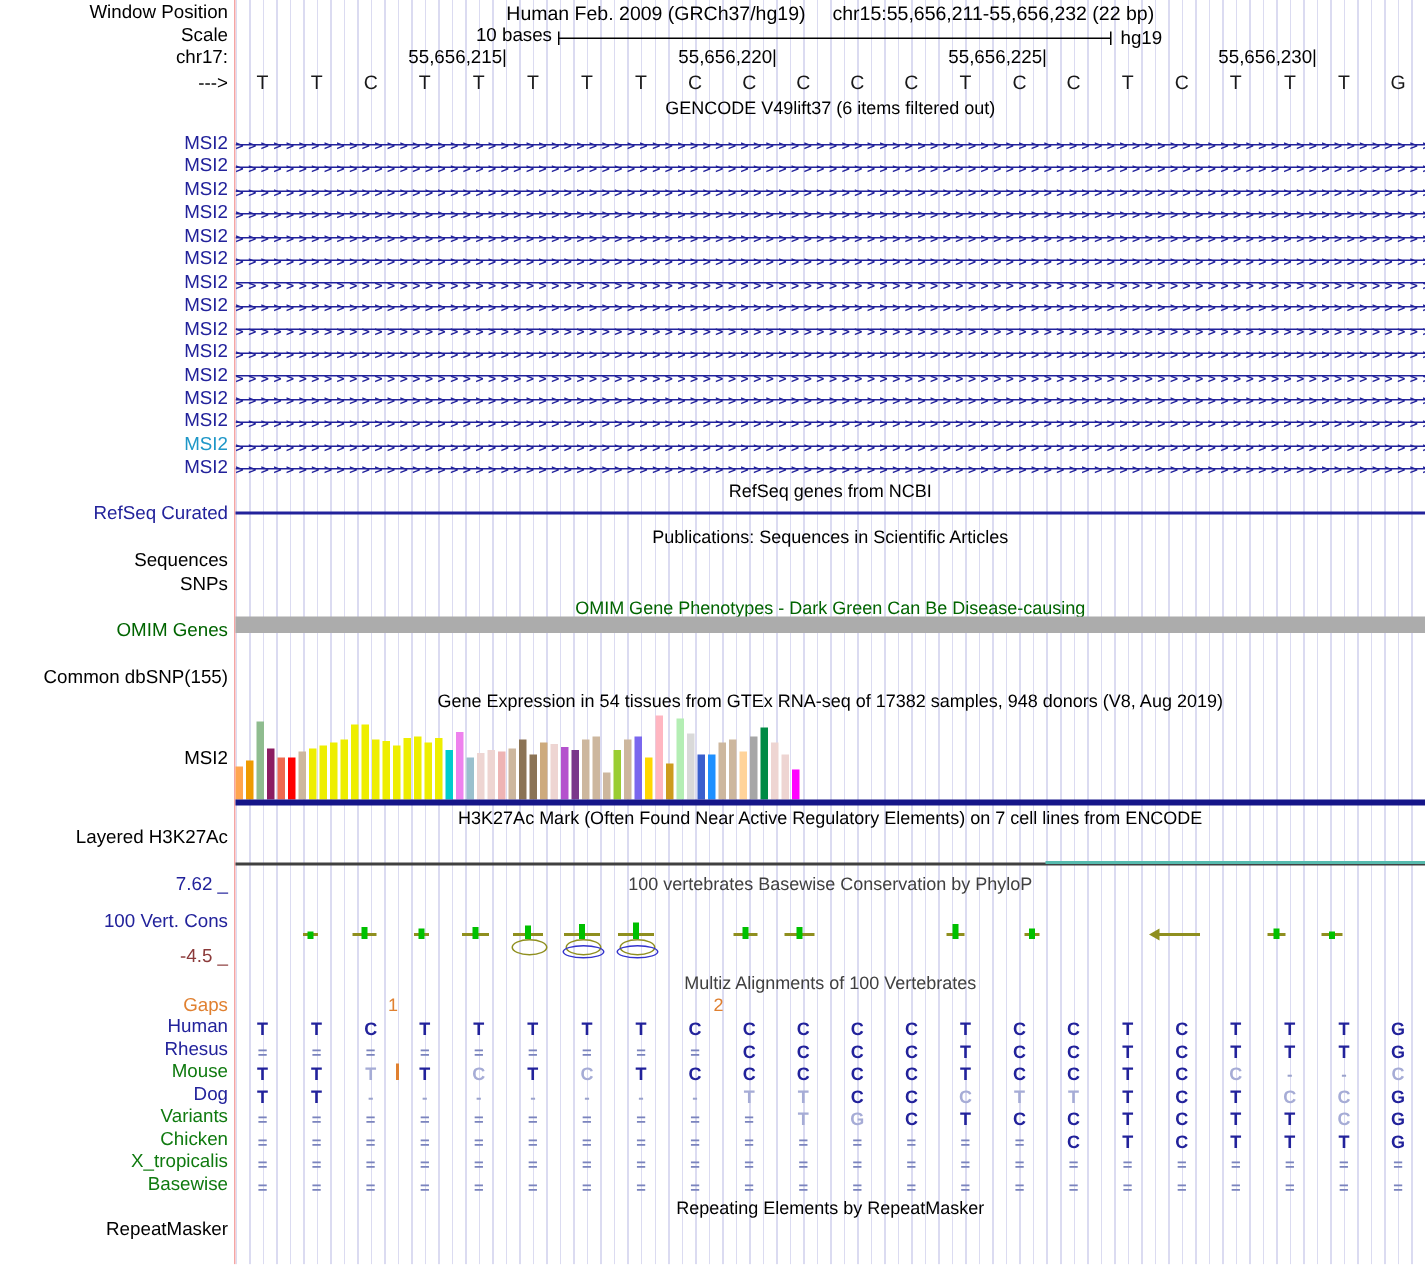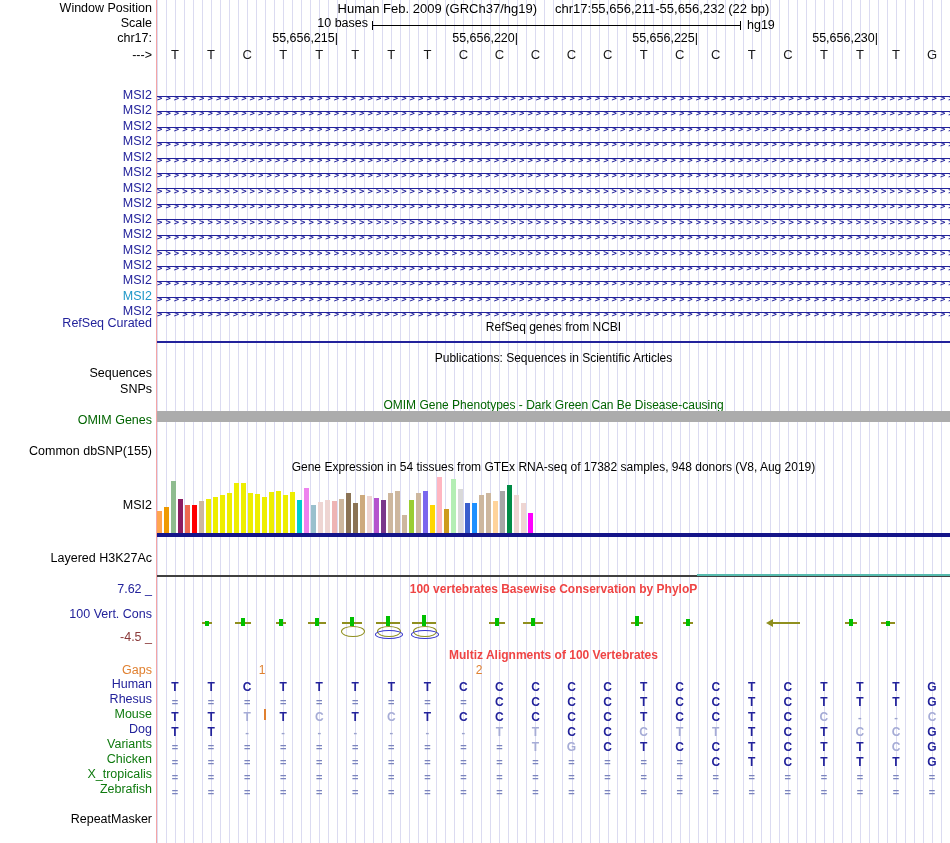--- a/index.html
+++ b/index.html
@@ -6,21 +6,21 @@
   #root{position:relative;width:950px;height:843px;background:#fff;overflow:hidden;}
   .grid{position:absolute;left:157px;top:0;width:793px;height:843px;
         background:repeating-linear-gradient(to right,#DBDBF1 0,#DBDBF1 1px,transparent 1px,transparent 9.011px);}
   .guideline{position:absolute;left:156px;top:0;width:1px;height:843px;background:#F4A5A5;}
   .lbl{position:absolute;right:798px;white-space:nowrap;font-size:12.5px;color:#000;line-height:14px;}
   .title{position:absolute;left:157px;width:793px;text-align:center;font-size:12px;color:#000;line-height:13px;}
   .navy{color:#22229B;}
   .tealrow{color:#1E97C8;}
   .orange{color:#E08030;}
   .omimgreen{color:#006400;}
-  .titleblue{color:#ef4444;font-weight:bold;}
+  .titleblue{color:#404040;}
   .minred{color:#8B3A3A;}
   .hdr{position:absolute;left:157px;width:793px;top:1px;text-align:center;font-size:13px;color:#000;}
   .hdr span{margin:0 9px;}
   .seqrow{position:absolute;left:157px;width:793px;display:flex;}
   .seqrow .cell{flex:1;text-align:center;position:relative;}
   .basecell{font-size:13px;color:#1a1a1a;line-height:14px;}
   .al-n{color:#22229B;font-weight:bold;font-size:12px;line-height:15px;}
   .al-d{color:#A6ACD6;font-weight:bold;font-size:12px;line-height:15px;}
   .al-e{color:#7B84BE;font-weight:bold;font-size:11px;line-height:15px;}
   .al-g{color:#9AA2CC;font-weight:bold;font-size:11px;line-height:15px;}
@@ -32,21 +32,21 @@
 </style>
 </head>
 <body>
 
 <div id="root">
   <div class="grid"></div>
   <div class="guideline"></div>
 
   <div class="lbl" style="top:1px">Window Position</div>
   <div class="hdr">
-    <span>Human Feb. 2009 (GRCh37/hg19)</span><span>chr17:55,656,211-55,656,232 (22 bp)</span>
+    <span>Human Feb. 2009 (GRCh37/hg19)</span><span>chr15:55,656,211-55,656,232 (22 bp)</span>
   </div>
 
   <div class="lbl" style="top:16px">Scale</div>
   <div style="position:absolute;right:582px;top:16px;font-size:12.5px;white-space:nowrap;">10 bases</div>
   <div class="scale-line" style="left:372px;top:25px;width:368px;height:1px;"></div>
   <div class="scale-line" style="left:372px;top:21px;width:1px;height:9px;"></div>
   <div class="scale-line" style="left:740px;top:21px;width:1px;height:9px;"></div>
   <div style="position:absolute;left:747px;top:18px;font-size:12.5px;">hg19</div>
 
   <div class="lbl" style="top:31px">chr17:</div>
@@ -76,20 +76,21 @@
       <div class="cell basecell" style="">C</div>
       <div class="cell basecell" style="">C</div>
       <div class="cell basecell" style="">T</div>
       <div class="cell basecell" style="">C</div>
       <div class="cell basecell" style="">T</div>
       <div class="cell basecell" style="">T</div>
       <div class="cell basecell" style="">T</div>
       <div class="cell basecell" style="">G</div>
     </div>
 
+  <div class="title" style="top:66px">GENCODE V49lift37 (6 items filtered out)</div>
   <div id="gencode-rows">
       <div style="position: absolute; right: 798px; top: 88px; height: 15.45px; line-height: 15.45px; font-size: 12.5px; white-space: nowrap; color: rgb(34, 34, 155);">MSI2</div>
       <div class="msirow" style="top: 88px; height: 15.45px; line-height: 15.45px;"><span class="chev">&gt;&gt;&gt;&gt;&gt;&gt;&gt;&gt;&gt;&gt;&gt;&gt;&gt;&gt;&gt;&gt;&gt;&gt;&gt;&gt;&gt;&gt;&gt;&gt;&gt;&gt;&gt;&gt;&gt;&gt;&gt;&gt;&gt;&gt;&gt;&gt;&gt;&gt;&gt;&gt;&gt;&gt;&gt;&gt;&gt;&gt;&gt;&gt;&gt;&gt;&gt;&gt;&gt;&gt;&gt;&gt;&gt;&gt;&gt;&gt;&gt;&gt;&gt;&gt;&gt;&gt;&gt;&gt;&gt;&gt;&gt;&gt;&gt;&gt;&gt;&gt;&gt;&gt;&gt;&gt;&gt;&gt;&gt;&gt;&gt;&gt;&gt;&gt;&gt;&gt;&gt;&gt;&gt;&gt;&gt;&gt;&gt;&gt;&gt;&gt;</span></div>
       <div style="position: absolute; right: 798px; top: 103.45px; height: 15.45px; line-height: 15.45px; font-size: 12.5px; white-space: nowrap; color: rgb(34, 34, 155);">MSI2</div>
       <div class="msirow" style="top: 103.45px; height: 15.45px; line-height: 15.45px;"><span class="chev">&gt;&gt;&gt;&gt;&gt;&gt;&gt;&gt;&gt;&gt;&gt;&gt;&gt;&gt;&gt;&gt;&gt;&gt;&gt;&gt;&gt;&gt;&gt;&gt;&gt;&gt;&gt;&gt;&gt;&gt;&gt;&gt;&gt;&gt;&gt;&gt;&gt;&gt;&gt;&gt;&gt;&gt;&gt;&gt;&gt;&gt;&gt;&gt;&gt;&gt;&gt;&gt;&gt;&gt;&gt;&gt;&gt;&gt;&gt;&gt;&gt;&gt;&gt;&gt;&gt;&gt;&gt;&gt;&gt;&gt;&gt;&gt;&gt;&gt;&gt;&gt;&gt;&gt;&gt;&gt;&gt;&gt;&gt;&gt;&gt;&gt;&gt;&gt;&gt;&gt;&gt;&gt;&gt;&gt;&gt;&gt;&gt;&gt;&gt;&gt;</span></div>
       <div style="position: absolute; right: 798px; top: 118.9px; height: 15.45px; line-height: 15.45px; font-size: 12.5px; white-space: nowrap; color: rgb(34, 34, 155);">MSI2</div>
       <div class="msirow" style="top: 118.9px; height: 15.45px; line-height: 15.45px;"><span class="chev">&gt;&gt;&gt;&gt;&gt;&gt;&gt;&gt;&gt;&gt;&gt;&gt;&gt;&gt;&gt;&gt;&gt;&gt;&gt;&gt;&gt;&gt;&gt;&gt;&gt;&gt;&gt;&gt;&gt;&gt;&gt;&gt;&gt;&gt;&gt;&gt;&gt;&gt;&gt;&gt;&gt;&gt;&gt;&gt;&gt;&gt;&gt;&gt;&gt;&gt;&gt;&gt;&gt;&gt;&gt;&gt;&gt;&gt;&gt;&gt;&gt;&gt;&gt;&gt;&gt;&gt;&gt;&gt;&gt;&gt;&gt;&gt;&gt;&gt;&gt;&gt;&gt;&gt;&gt;&gt;&gt;&gt;&gt;&gt;&gt;&gt;&gt;&gt;&gt;&gt;&gt;&gt;&gt;&gt;&gt;&gt;&gt;&gt;&gt;&gt;</span></div>
       <div style="position: absolute; right: 798px; top: 134.35px; height: 15.45px; line-height: 15.45px; font-size: 12.5px; white-space: nowrap; color: rgb(34, 34, 155);">MSI2</div>
       <div class="msirow" style="top: 134.35px; height: 15.45px; line-height: 15.45px;"><span class="chev">&gt;&gt;&gt;&gt;&gt;&gt;&gt;&gt;&gt;&gt;&gt;&gt;&gt;&gt;&gt;&gt;&gt;&gt;&gt;&gt;&gt;&gt;&gt;&gt;&gt;&gt;&gt;&gt;&gt;&gt;&gt;&gt;&gt;&gt;&gt;&gt;&gt;&gt;&gt;&gt;&gt;&gt;&gt;&gt;&gt;&gt;&gt;&gt;&gt;&gt;&gt;&gt;&gt;&gt;&gt;&gt;&gt;&gt;&gt;&gt;&gt;&gt;&gt;&gt;&gt;&gt;&gt;&gt;&gt;&gt;&gt;&gt;&gt;&gt;&gt;&gt;&gt;&gt;&gt;&gt;&gt;&gt;&gt;&gt;&gt;&gt;&gt;&gt;&gt;&gt;&gt;&gt;&gt;&gt;&gt;&gt;&gt;&gt;&gt;&gt;</span></div>
       <div style="position: absolute; right: 798px; top: 149.8px; height: 15.45px; line-height: 15.45px; font-size: 12.5px; white-space: nowrap; color: rgb(34, 34, 155);">MSI2</div>
@@ -110,21 +111,21 @@
       <div class="msirow" style="top: 257.95px; height: 15.45px; line-height: 15.45px;"><span class="chev">&gt;&gt;&gt;&gt;&gt;&gt;&gt;&gt;&gt;&gt;&gt;&gt;&gt;&gt;&gt;&gt;&gt;&gt;&gt;&gt;&gt;&gt;&gt;&gt;&gt;&gt;&gt;&gt;&gt;&gt;&gt;&gt;&gt;&gt;&gt;&gt;&gt;&gt;&gt;&gt;&gt;&gt;&gt;&gt;&gt;&gt;&gt;&gt;&gt;&gt;&gt;&gt;&gt;&gt;&gt;&gt;&gt;&gt;&gt;&gt;&gt;&gt;&gt;&gt;&gt;&gt;&gt;&gt;&gt;&gt;&gt;&gt;&gt;&gt;&gt;&gt;&gt;&gt;&gt;&gt;&gt;&gt;&gt;&gt;&gt;&gt;&gt;&gt;&gt;&gt;&gt;&gt;&gt;&gt;&gt;&gt;&gt;&gt;&gt;&gt;</span></div>
       <div style="position: absolute; right: 798px; top: 273.4px; height: 15.45px; line-height: 15.45px; font-size: 12.5px; white-space: nowrap; color: rgb(34, 34, 155);">MSI2</div>
       <div class="msirow" style="top: 273.4px; height: 15.45px; line-height: 15.45px;"><span class="chev">&gt;&gt;&gt;&gt;&gt;&gt;&gt;&gt;&gt;&gt;&gt;&gt;&gt;&gt;&gt;&gt;&gt;&gt;&gt;&gt;&gt;&gt;&gt;&gt;&gt;&gt;&gt;&gt;&gt;&gt;&gt;&gt;&gt;&gt;&gt;&gt;&gt;&gt;&gt;&gt;&gt;&gt;&gt;&gt;&gt;&gt;&gt;&gt;&gt;&gt;&gt;&gt;&gt;&gt;&gt;&gt;&gt;&gt;&gt;&gt;&gt;&gt;&gt;&gt;&gt;&gt;&gt;&gt;&gt;&gt;&gt;&gt;&gt;&gt;&gt;&gt;&gt;&gt;&gt;&gt;&gt;&gt;&gt;&gt;&gt;&gt;&gt;&gt;&gt;&gt;&gt;&gt;&gt;&gt;&gt;&gt;&gt;&gt;&gt;&gt;</span></div>
       <div style="position: absolute; right: 798px; top: 288.85px; height: 15.45px; line-height: 15.45px; font-size: 12.5px; white-space: nowrap; color: rgb(30, 151, 200);">MSI2</div>
       <div class="msirow tealrow" style="top: 288.85px; height: 15.45px; line-height: 15.45px;"><span class="chev">&gt;&gt;&gt;&gt;&gt;&gt;&gt;&gt;&gt;&gt;&gt;&gt;&gt;&gt;&gt;&gt;&gt;&gt;&gt;&gt;&gt;&gt;&gt;&gt;&gt;&gt;&gt;&gt;&gt;&gt;&gt;&gt;&gt;&gt;&gt;&gt;&gt;&gt;&gt;&gt;&gt;&gt;&gt;&gt;&gt;&gt;&gt;&gt;&gt;&gt;&gt;&gt;&gt;&gt;&gt;&gt;&gt;&gt;&gt;&gt;&gt;&gt;&gt;&gt;&gt;&gt;&gt;&gt;&gt;&gt;&gt;&gt;&gt;&gt;&gt;&gt;&gt;&gt;&gt;&gt;&gt;&gt;&gt;&gt;&gt;&gt;&gt;&gt;&gt;&gt;&gt;&gt;&gt;&gt;&gt;&gt;&gt;&gt;&gt;&gt;</span></div>
       <div style="position: absolute; right: 798px; top: 304.3px; height: 15.45px; line-height: 15.45px; font-size: 12.5px; white-space: nowrap; color: rgb(34, 34, 155);">MSI2</div>
       <div class="msirow" style="top: 304.3px; height: 15.45px; line-height: 15.45px;"><span class="chev">&gt;&gt;&gt;&gt;&gt;&gt;&gt;&gt;&gt;&gt;&gt;&gt;&gt;&gt;&gt;&gt;&gt;&gt;&gt;&gt;&gt;&gt;&gt;&gt;&gt;&gt;&gt;&gt;&gt;&gt;&gt;&gt;&gt;&gt;&gt;&gt;&gt;&gt;&gt;&gt;&gt;&gt;&gt;&gt;&gt;&gt;&gt;&gt;&gt;&gt;&gt;&gt;&gt;&gt;&gt;&gt;&gt;&gt;&gt;&gt;&gt;&gt;&gt;&gt;&gt;&gt;&gt;&gt;&gt;&gt;&gt;&gt;&gt;&gt;&gt;&gt;&gt;&gt;&gt;&gt;&gt;&gt;&gt;&gt;&gt;&gt;&gt;&gt;&gt;&gt;&gt;&gt;&gt;&gt;&gt;&gt;&gt;&gt;&gt;&gt;</span></div>
     </div>
 
   <div class="title" style="top:321px">RefSeq genes from NCBI</div>
-  <div class="lbl navy" style="top:316px">RefSeq Curated</div>
+  <div class="lbl navy" style="top:335px">RefSeq Curated</div>
   <div class="hline" style="left:157px;top:341px;width:793px;height:2px;background:#22229B;"></div>
 
   <div class="title" style="top:352px">Publications: Sequences in Scientific Articles</div>
   <div class="lbl" style="top:366px">Sequences</div>
   <div class="lbl" style="top:382px">SNPs</div>
 
   <div class="title omimgreen" style="top:399px">OMIM Gene Phenotypes - Dark Green Can Be Disease-causing</div>
   <div class="hline" style="left:157px;top:411px;width:793px;height:11px;background:#ACACAC;"></div>
   <div class="lbl omimgreen" style="top:413px">OMIM Genes</div>
 
@@ -183,20 +184,21 @@
       <div style="position: absolute; left: 486px; top: 493px; width: 5px; height: 40px; background: rgb(205, 183, 158);"></div>
       <div style="position: absolute; left: 493px; top: 501px; width: 5px; height: 32px; background: rgb(255, 211, 155);"></div>
       <div style="position: absolute; left: 500px; top: 491px; width: 5px; height: 42px; background: rgb(166, 166, 166);"></div>
       <div style="position: absolute; left: 507px; top: 485px; width: 5px; height: 48px; background: rgb(0, 139, 69);"></div>
       <div style="position: absolute; left: 514px; top: 495px; width: 5px; height: 38px; background: rgb(238, 213, 210);"></div>
       <div style="position: absolute; left: 521px; top: 503px; width: 5px; height: 30px; background: rgb(238, 213, 210);"></div>
       <div style="position: absolute; left: 528px; top: 513px; width: 5px; height: 20px; background: rgb(255, 0, 255);"></div>
     </div>
   <div class="hline" style="left:157px;top:533px;width:793px;height:4px;background:#151589;"></div>
 
+  <div class="title" style="top:539px">H3K27Ac Mark (Often Found Near Active Regulatory Elements) on 7 cell lines from ENCODE</div>
   <div class="lbl" style="top:551px">Layered H3K27Ac</div>
   <div class="hline" style="left:157px;top:575px;width:793px;height:2px;background:#404040;"></div>
   <div class="hline" style="left:697px;top:574px;width:253px;height:2px;background:#56BBAE;"></div>
 
   <div class="lbl navy" style="top:582px">7.62 _</div>
   <div class="title titleblue" style="top:583px">100 vertebrates Basewise Conservation by PhyloP</div>
   <div class="lbl navy" style="top:607px">100 Vert. Cons</div>
   <div class="lbl minred" style="top:630px">-4.5 _</div>
   <div id="cons-marks">
       <div style="position: absolute; left: 202px; top: 622px; width: 10px; height: 2px; background: rgb(143, 143, 31);"></div>
@@ -409,21 +411,21 @@
         <div class="cell" style="flex: 1 1 0%; text-align: center; position: relative;"><span class="al-e">=</span></div>
         <div class="cell" style="flex: 1 1 0%; text-align: center; position: relative;"><span class="al-e">=</span></div>
         <div class="cell" style="flex: 1 1 0%; text-align: center; position: relative;"><span class="al-e">=</span></div>
         <div class="cell" style="flex: 1 1 0%; text-align: center; position: relative;"><span class="al-e">=</span></div>
         <div class="cell" style="flex: 1 1 0%; text-align: center; position: relative;"><span class="al-e">=</span></div>
         <div class="cell" style="flex: 1 1 0%; text-align: center; position: relative;"><span class="al-e">=</span></div>
         <div class="cell" style="flex: 1 1 0%; text-align: center; position: relative;"><span class="al-e">=</span></div>
         <div class="cell" style="flex: 1 1 0%; text-align: center; position: relative;"><span class="al-e">=</span></div>
         <div class="cell" style="flex: 1 1 0%; text-align: center; position: relative;"><span class="al-e">=</span></div>
       </div>
-      <div style="position: absolute; right: 798px; top: 782px; height: 15px; line-height: 15px; font-size: 12.5px; white-space: nowrap; color: rgb(15, 122, 15);">Zebrafish</div>
+      <div style="position: absolute; right: 798px; top: 782px; height: 15px; line-height: 15px; font-size: 12.5px; white-space: nowrap; color: rgb(15, 122, 15);">Basewise</div>
       <div style="position: absolute; left: 157px; top: 782px; width: 793px; height: 15px; display: flex;">
         <div class="cell" style="flex: 1 1 0%; text-align: center; position: relative;"><span class="al-e">=</span></div>
         <div class="cell" style="flex: 1 1 0%; text-align: center; position: relative;"><span class="al-e">=</span></div>
         <div class="cell" style="flex: 1 1 0%; text-align: center; position: relative;"><span class="al-e">=</span></div>
         <div class="cell" style="flex: 1 1 0%; text-align: center; position: relative;"><span class="al-e">=</span></div>
         <div class="cell" style="flex: 1 1 0%; text-align: center; position: relative;"><span class="al-e">=</span></div>
         <div class="cell" style="flex: 1 1 0%; text-align: center; position: relative;"><span class="al-e">=</span></div>
         <div class="cell" style="flex: 1 1 0%; text-align: center; position: relative;"><span class="al-e">=</span></div>
         <div class="cell" style="flex: 1 1 0%; text-align: center; position: relative;"><span class="al-e">=</span></div>
         <div class="cell" style="flex: 1 1 0%; text-align: center; position: relative;"><span class="al-e">=</span></div>
@@ -436,14 +438,15 @@
         <div class="cell" style="flex: 1 1 0%; text-align: center; position: relative;"><span class="al-e">=</span></div>
         <div class="cell" style="flex: 1 1 0%; text-align: center; position: relative;"><span class="al-e">=</span></div>
         <div class="cell" style="flex: 1 1 0%; text-align: center; position: relative;"><span class="al-e">=</span></div>
         <div class="cell" style="flex: 1 1 0%; text-align: center; position: relative;"><span class="al-e">=</span></div>
         <div class="cell" style="flex: 1 1 0%; text-align: center; position: relative;"><span class="al-e">=</span></div>
         <div class="cell" style="flex: 1 1 0%; text-align: center; position: relative;"><span class="al-e">=</span></div>
         <div class="cell" style="flex: 1 1 0%; text-align: center; position: relative;"><span class="al-e">=</span></div>
       </div>
     </div>
 
+  <div class="title" style="top:799px">Repeating Elements by RepeatMasker</div>
   <div class="lbl" style="top:812px">RepeatMasker</div>
 </div>
 
 </body></html>

